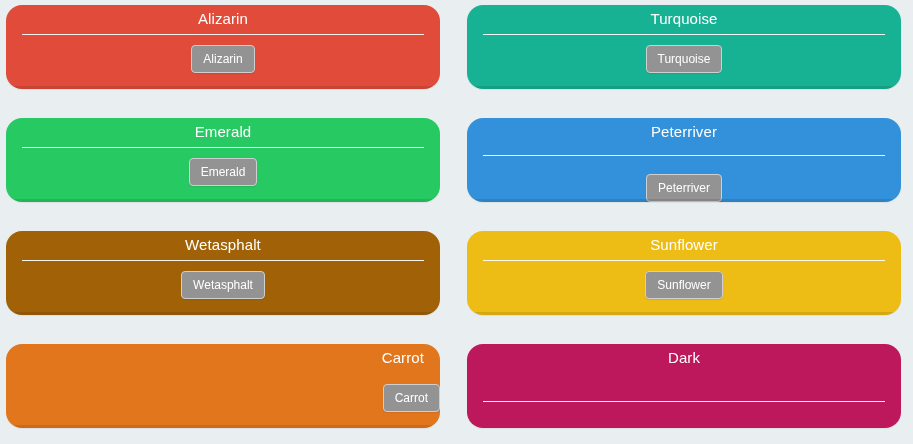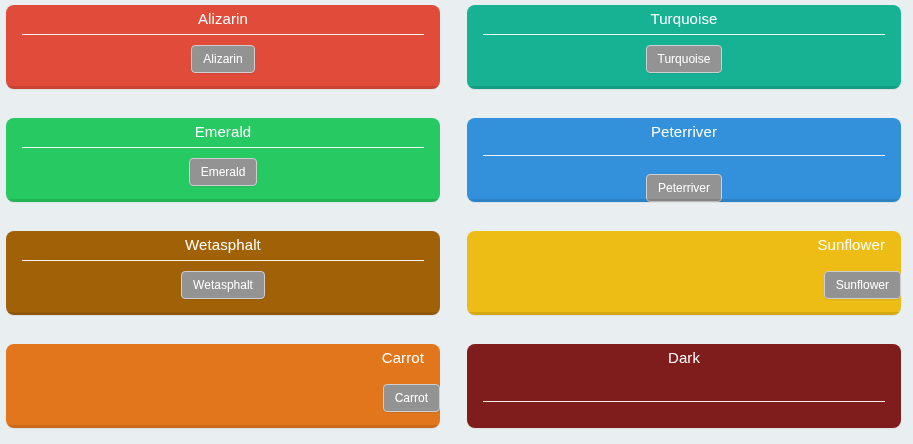--- a/index.html
+++ b/index.html
@@ -24,21 +24,21 @@
     display: grid;
     grid-template-columns: 434px 434px;
     grid-template-rows: 84px 84px 84px 84px;
     column-gap: 27px;
     row-gap: 29px;
     align-content: start;
   }
 
   .panel {
     position: relative;
-    border-radius: 8px;
+    border-radius: 16px;
     overflow: hidden;
     display: flex;
     flex-direction: column;
     align-items: stretch;
     box-shadow: 0 1px 1px rgba(0,0,0,0.06);
   }
   
   .panel::after {
     content: "";
     position: absolute;
@@ -139,41 +139,41 @@
   <div class="panel" style="background-color: #a16207;">
     <div class="panel-heading">
       <span class="panel-title" style="color: rgb(255, 255, 255);">Wetasphalt</span>
     </div>
     <hr class="panel-rule">
     <div class="panel-body">
       <button class="btn" type="button" style="background-color: rgb(147, 147, 147); color: rgb(255, 255, 255); border-color: rgb(207, 207, 207);">Wetasphalt</button>
     </div>
   </div>
 
-  <div class="panel" style="background-color: rgb(237, 188, 21); align-items: flex-end;">
+  <div class="panel" style="background-color: rgb(237, 188, 21);">
     <div class="panel-heading">
       <span class="panel-title" style="color: rgb(255, 255, 255);">Sunflower</span>
     </div>
     <hr class="panel-rule">
     <div class="panel-body">
       <button class="btn" type="button" style="background-color: rgb(147, 147, 147); color: rgb(255, 255, 255); border-color: rgb(207, 207, 207);">Sunflower</button>
     </div>
   </div>
 
   <div class="panel" style="background-color: rgb(226, 118, 29); align-items: flex-end;">
     <div class="panel-heading">
       <span class="panel-title" style="color: rgb(255, 255, 255);">Carrot</span>
     </div>
     <hr class="panel-rule">
     <div class="panel-body">
       <button class="btn" type="button" style="background-color: rgb(147, 147, 147); color: rgb(255, 255, 255); border-color: rgb(207, 207, 207);">Carrot</button>
     </div>
   </div>
 
-  <div class="panel no-foot" style="background-color: #7f1d1d; gap: 28px;">
+  <div class="panel no-foot" style="background-color: #be185d; gap: 28px;">
     <div class="panel-heading">
       <span class="panel-title" style="color: rgb(255, 255, 255);">Dark</span>
     </div>
     <hr class="panel-rule">
     <div class="panel-body">
       <button class="btn" type="button" style="background-color: rgb(147, 147, 147); color: rgb(255, 255, 255); border-color: rgb(207, 207, 207);">Dark</button>
     </div>
   </div>
 
 </div>

